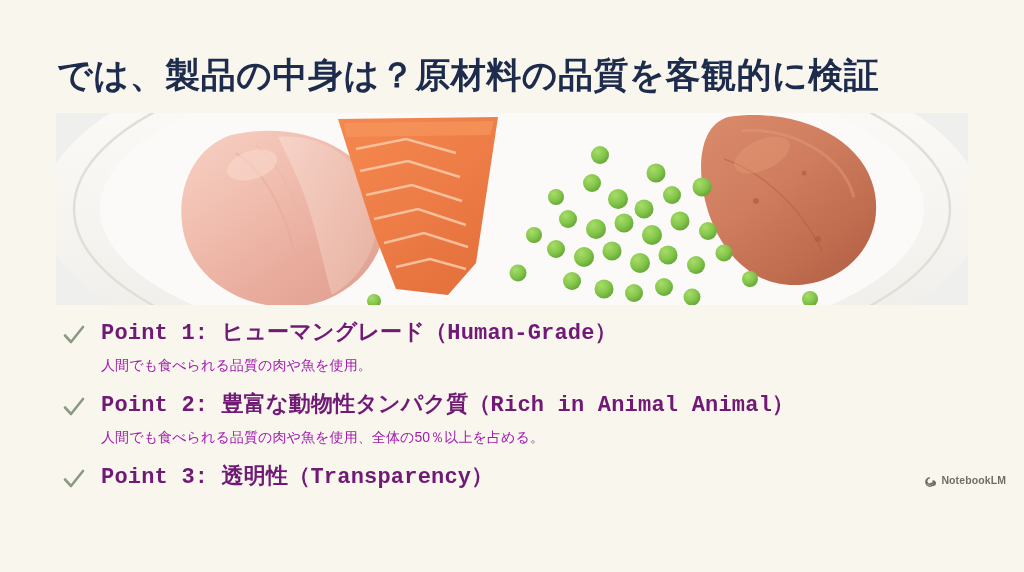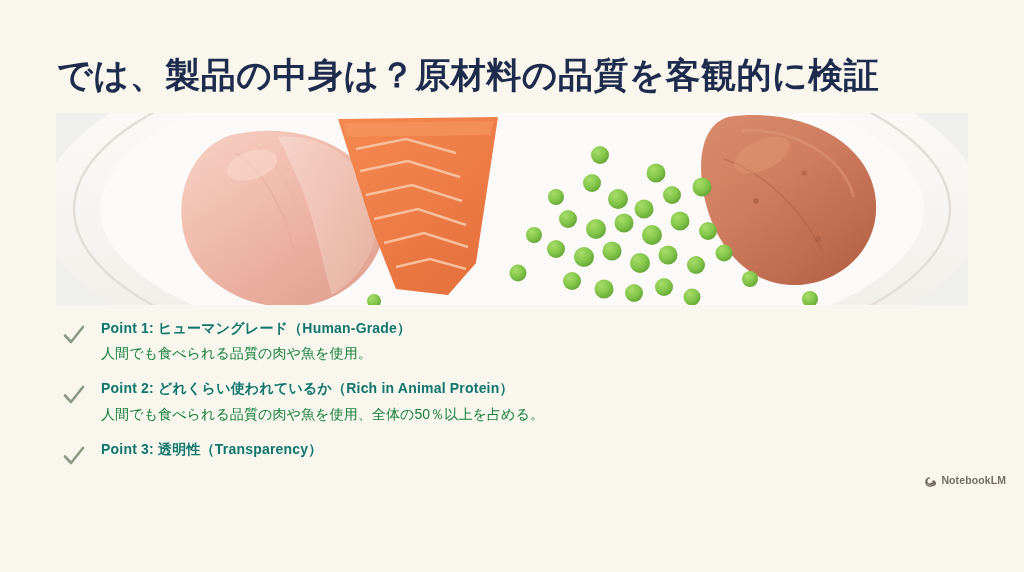--- a/index.html
+++ b/index.html
@@ -65,31 +65,32 @@
   .check-icon {
     position: absolute;
     left: 4px;
     top: 4px;
     width: 26px;
     height: 26px;
   }
   .check-icon svg { display: block; }
 
   .point-heading {
-    font-size: 14px;
+    font-size: 22px;
     font-weight: 700;
-    color: #0f766e;
+    color: #701a75;
     line-height: 1.45;
     letter-spacing: 0.2px;
     white-space: nowrap;
+    font-family: Liberation Mono, monospace;
   }
   .point-desc {
     font-size: 14px;
     font-weight: 400;
-    color: #15803d;
+    color: #a21caf;
     line-height: 1.5;
     margin-top: 5px;
     letter-spacing: 0.1px;
     white-space: nowrap;
   }
   .point-row.indented .point-desc {
     padding-left: 14px;
   }
 
   
@@ -230,21 +231,21 @@
       <div class="point-heading">Point 1: ヒューマングレード（Human-Grade）</div>
       <div class="point-desc">人間でも食べられる品質の肉や魚を使用。</div>
     </div>
 
     <div class="point-row">
       <span class="check-icon">
         <svg width="26" height="26" viewBox="0 0 26 26">
           <path d="M4 13.5 L 10 20 L 22 5" fill="none" stroke="#8b9a84" stroke-width="2.6" stroke-linecap="round" stroke-linejoin="round"></path>
         </svg>
       </span>
-      <div class="point-heading">Point 2: どれくらい使われているか（Rich in Animal Protein）</div>
+      <div class="point-heading">Point 2: 豊富な動物性タンパク質（Rich in Animal Animal）</div>
       <div class="point-desc">人間でも食べられる品質の肉や魚を使用、全体の50％以上を占める。</div>
     </div>
 
     <div class="point-row indented">
       <span class="check-icon">
         <svg width="26" height="26" viewBox="0 0 26 26">
           <path d="M4 13.5 L 10 20 L 22 5" fill="none" stroke="#8b9a84" stroke-width="2.6" stroke-linecap="round" stroke-linejoin="round"></path>
         </svg>
       </span>
       <div class="point-heading">Point 3: 透明性（Transparency）</div>

